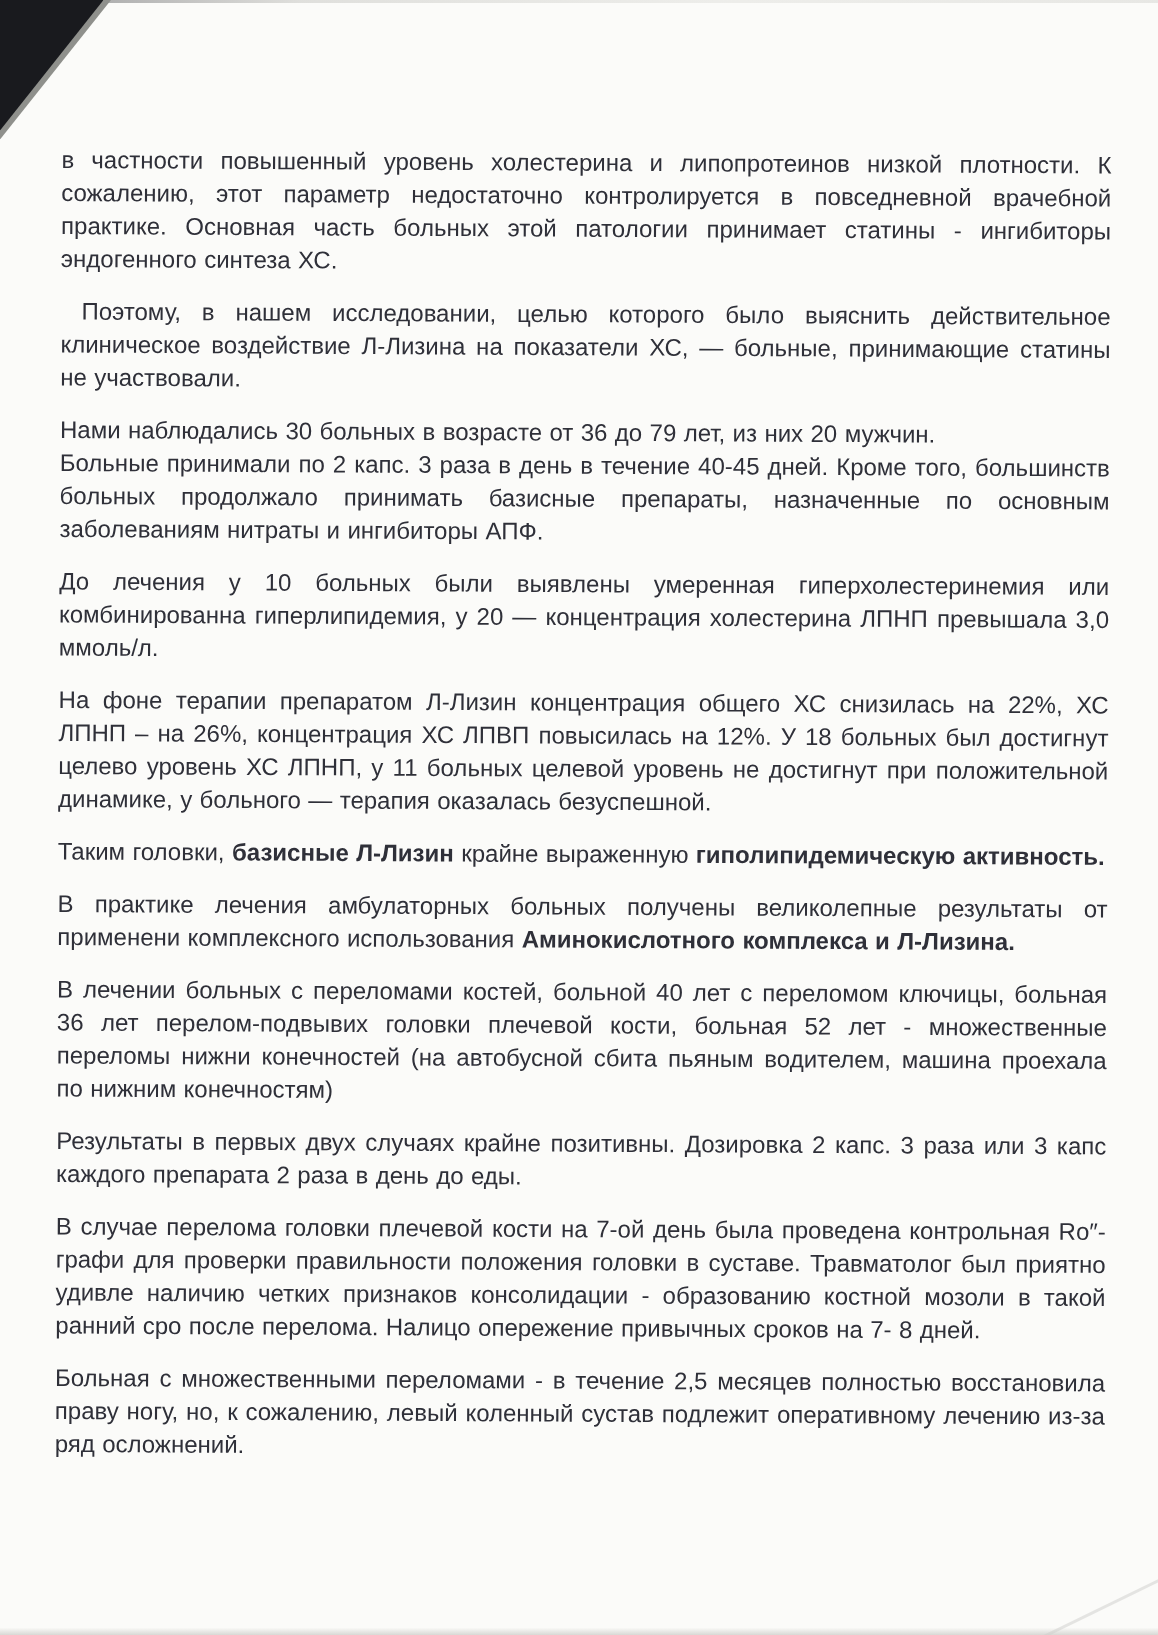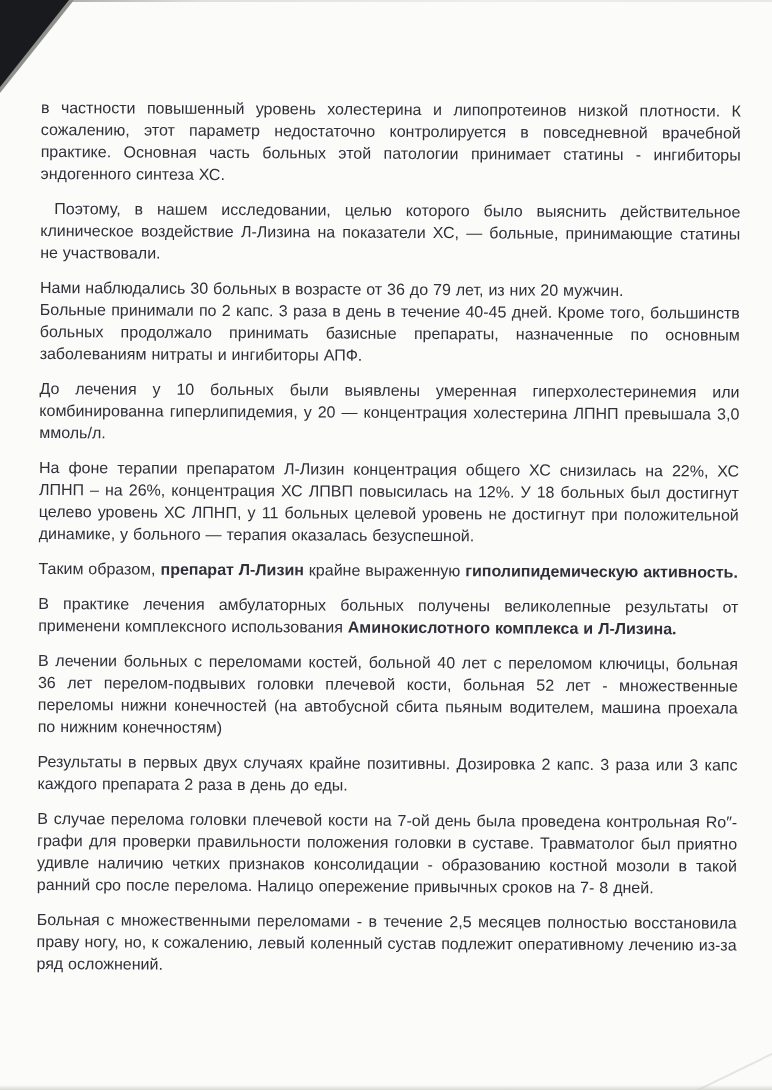--- a/index.html
+++ b/index.html
@@ -82,21 +82,21 @@
   <div class="top-edge"></div>
   <div class="corner-soft"></div>
   <div class="corner"></div>
   <div class="content">
       <p class="para"><span>в частности повышенный уровень холестерина и липопротеинов низкой плотности. К сожалению, этот параметр недостаточно контролируется в повседневной врачебной практике. Основная часть больных этой патологии принимает статины - ингибиторы эндогенного синтеза ХС.</span></p>
       <p class="para"><span>&nbsp;Поэтому, в нашем исследовании, целью которого было выяснить действительное клиническое воздействие Л-Лизина на показатели ХС, — больные, принимающие статины не участвовали.</span></p>
       <p class="para tight"><span>Нами наблюдались 30 больных в возрасте от 36 до 79 лет, из них 20 мужчин.</span></p>
       <p class="para"><span>Больные принимали по 2 капс. 3 раза в день в течение 40-45 дней. Кроме того, большинств больных продолжало принимать базисные препараты, назначенные по основным заболеваниям нитраты и ингибиторы АПФ.</span></p>
       <p class="para"><span>До лечения у 10 больных были выявлены умеренная гиперхолестеринемия или комбинированна гиперлипидемия, у 20 — концентрация холестерина ЛПНП превышала 3,0 ммоль/л.</span></p>
       <p class="para"><span>На фоне терапии препаратом Л-Лизин концентрация общего ХС снизилась на 22%, ХС ЛПНП – на 26%, концентрация ХС ЛПВП повысилась на 12%. У 18 больных был достигнут целево уровень ХС ЛПНП, у 11 больных целевой уровень не достигнут при положительной динамике, у больного — терапия оказалась безуспешной.</span></p>
-      <p class="para"><span>Таким образом, </span><span class="bold">препарат Л-Лизин</span><span> крайне выраженную </span><span class="bold">гиполипидемическую активность.</span></p>
+      <p class="para"><span>Таким головки, </span><span class="bold">базисные Л-Лизин</span><span> крайне выраженную </span><span class="bold">гиполипидемическую активность.</span></p>
       <p class="para"><span>В практике лечения амбулаторных больных получены великолепные результаты от применени комплексного использования </span><span class="bold">Аминокислотного комплекса и Л-Лизина.</span></p>
       <p class="para"><span>В лечении больных с переломами костей, больной 40 лет с переломом ключицы, больная 36 лет перелом-подвывих головки плечевой кости, больная 52 лет - множественные переломы нижни конечностей (на автобусной сбита пьяным водителем, машина проехала по нижним конечностям)</span></p>
       <p class="para"><span>Результаты в первых двух случаях крайне позитивны. Дозировка 2 капс. 3 раза или 3 капс каждого препарата 2 раза в день до еды.</span></p>
       <p class="para"><span>В случае перелома головки плечевой кости на 7-ой день была проведена контрольная Ro″-графи для проверки правильности положения головки в суставе. Травматолог был приятно удивле наличию четких признаков консолидации - образованию костной мозоли в такой ранний сро после перелома. Налицо опережение привычных сроков на 7- 8 дней.</span></p>
       <p class="para"><span>Больная с множественными переломами - в течение 2,5 месяцев полностью восстановила праву ногу, но, к сожалению, левый коленный сустав подлежит оперативному лечению из-за ряд осложнений.</span></p>
     </div>
   <div class="bottom-right-line"></div>
   <div class="bottom-edge"></div>
 </div>
 

